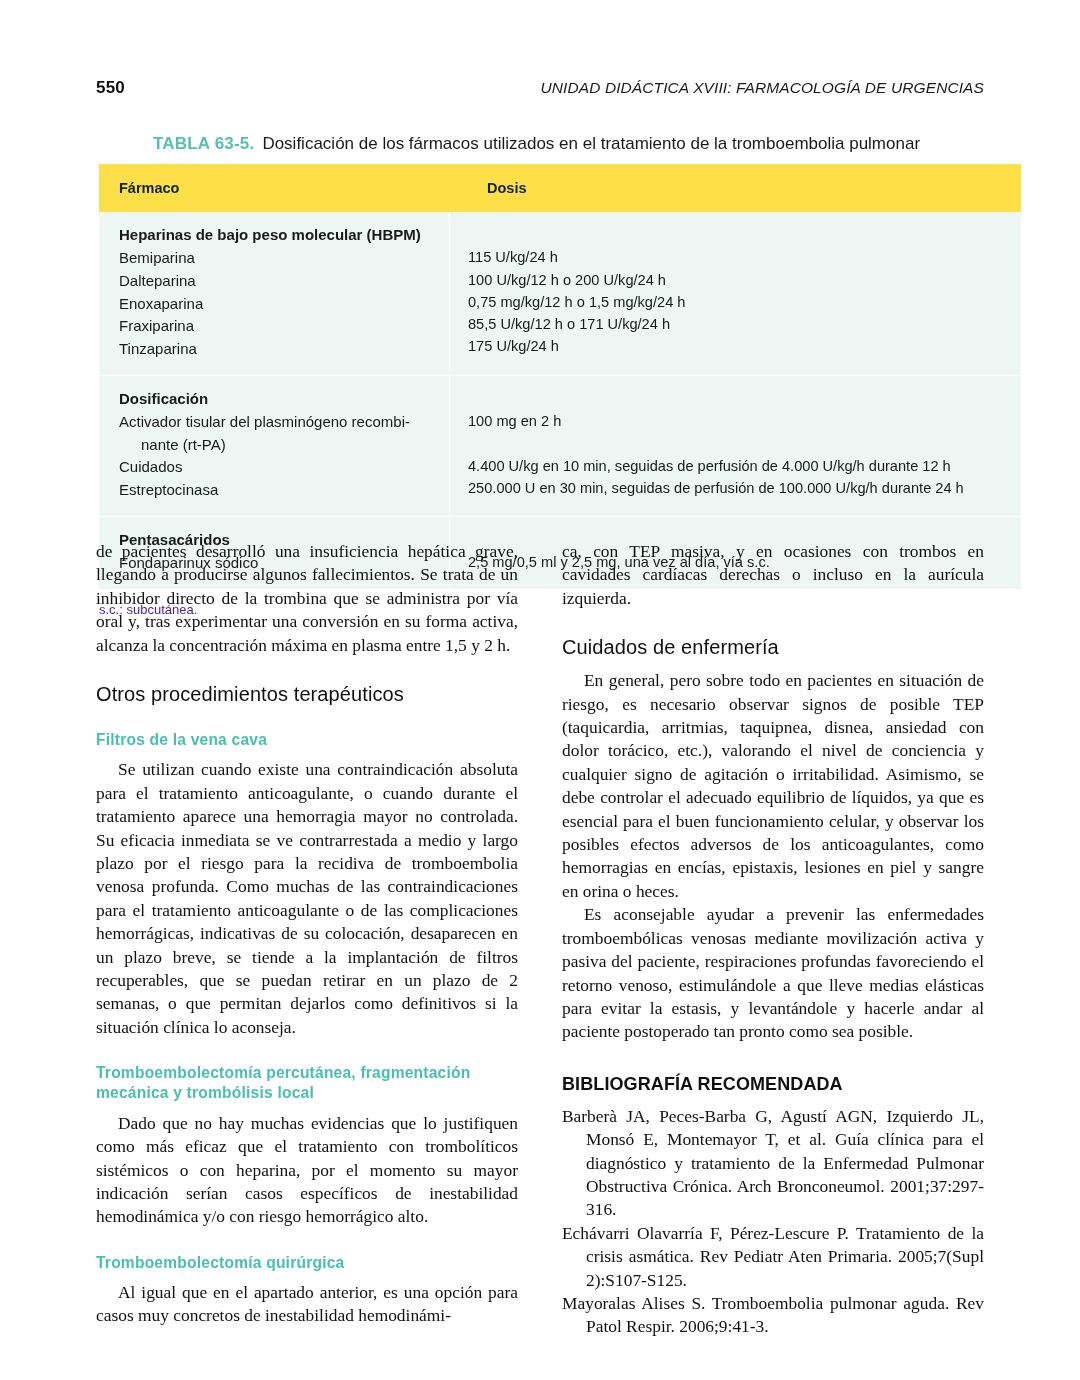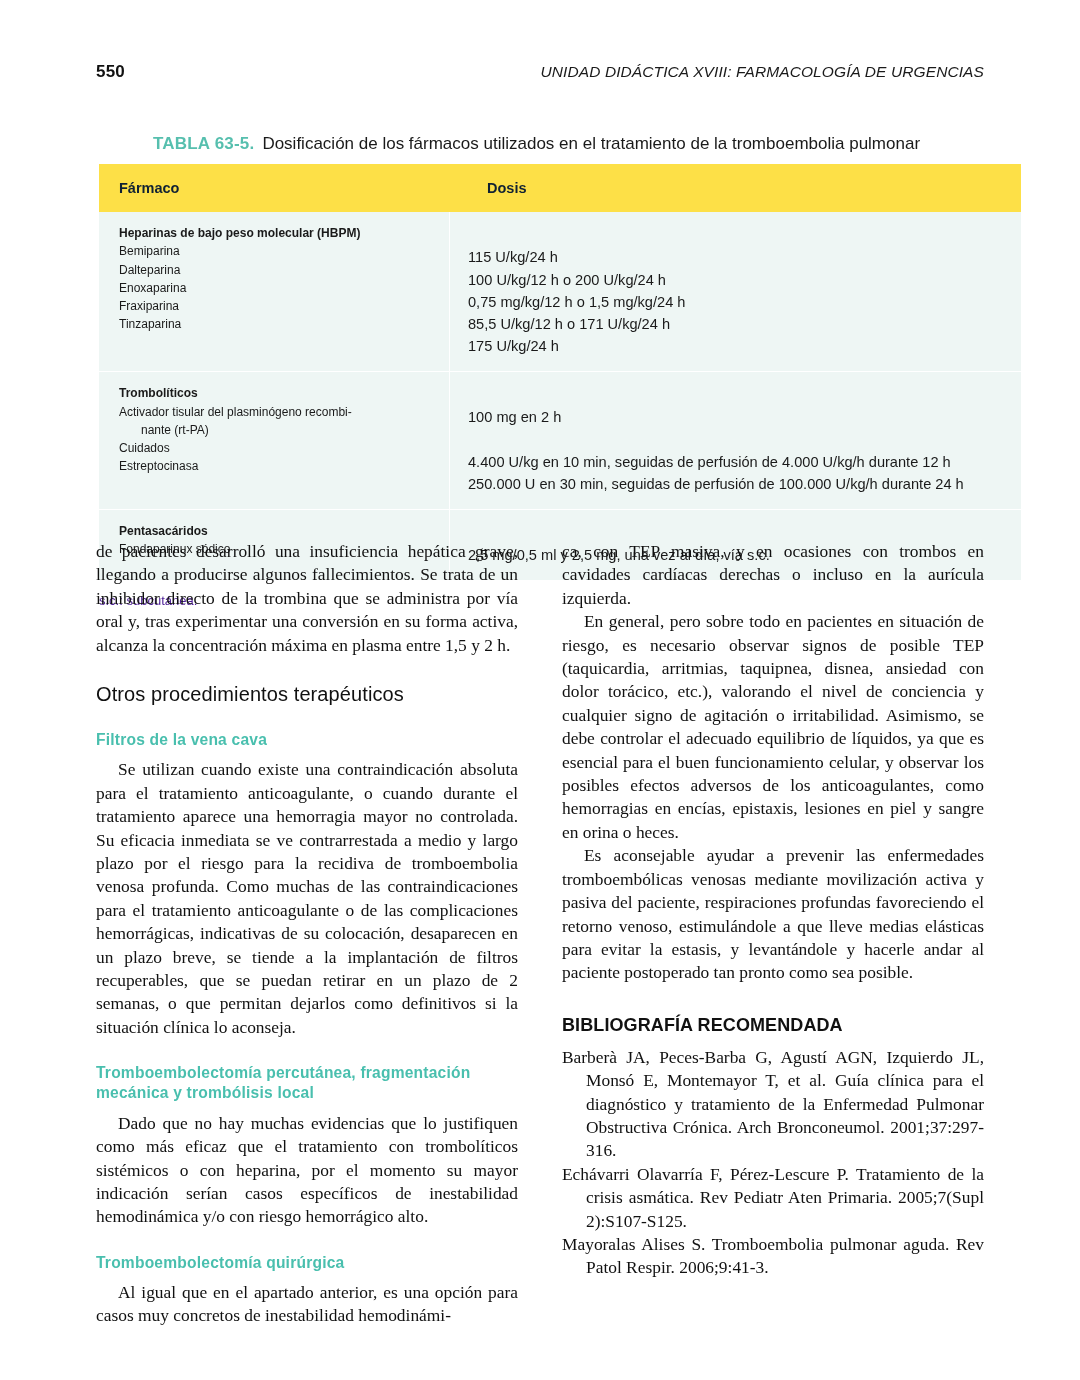--- a/index.html
+++ b/index.html
@@ -18,21 +18,21 @@
     position: relative;
     width: 1080px;
     height: 1380px;
     box-sizing: border-box;
     padding: 0;
   }
 
   
   .page-header {
     position: absolute;
-    top: 62px;
+    top: 78px;
     left: 96px;
     right: 96px;
     height: 26px;
     display: flex;
     align-items: baseline;
     justify-content: space-between;
   }
   .folio {
     font-size: 17px;
     font-weight: bold;
@@ -94,21 +94,21 @@
     vertical-align: top;
   }
   .sect {
     display: flex;
     border-bottom: 1.5px solid #ffffff;
   }
   .sect-drugs {
     width: 350px;
     box-sizing: border-box;
     padding: 12px 10px 14px 20px;
-    font-size: 12px;
+    font-size: 15px;
     line-height: 1.52;
   }
   .sect-doses {
     width: 534px;
     box-sizing: border-box;
     padding: 12px 10px 14px 18px;
     font-size: 14.6px;
     line-height: 1.52;
     border-left: 1.5px solid #ffffff;
   }
@@ -221,21 +221,21 @@
                 <div>115 U/kg/24 h</div>
                 <div>100 U/kg/12 h o 200 U/kg/24 h</div>
                 <div>0,75 mg/kg/12 h o 1,5 mg/kg/24 h</div>
                 <div>85,5 U/kg/12 h o 171 U/kg/24 h</div>
                 <div>175 U/kg/24 h</div>
               </div>
             </div>
 
             <div class="sect">
               <div class="sect-drugs">
-                <div class="sect-head">Trombolíticos</div>
+                <div class="sect-head">Dosificación</div>
                 <div>Activador tisular del plasminógeno recombi-</div>
                 <div class="indent-hang2">nante (rt-PA)</div>
                 <div>Cuidados</div>
                 <div>Estreptocinasa</div>
               </div>
               <div class="sect-doses">
                 <div class="spacer-line">.</div>
                 <div>100 mg en 2 h</div>
                 <div class="spacer-line">.</div>
                 <div>4.400 U/kg en 10 min, seguidas de perfusión de 4.000 U/kg/h durante 12 h</div>
@@ -275,20 +275,21 @@
       <h3>Tromboembolectomía percutánea, fragmentación mecánica y trombólisis local</h3>
       <p class="indent">Dado que no hay muchas evidencias que lo justifiquen como más eficaz que el tratamiento con trombolíticos sistémicos o con heparina, por el momento su mayor indicación serían casos específicos de inestabilidad hemodinámica y/o con riesgo hemorrágico alto.</p>
 
       <h3>Tromboembolectomía quirúrgica</h3>
       <p class="indent">Al igual que en el apartado anterior, es una opción para casos muy concretos de inestabilidad hemodinámi-</p>
     </div>
 
     <div class="col">
       <p>ca, con TEP masiva, y en ocasiones con trombos en cavidades cardíacas derechas o incluso en la aurícula izquierda.</p>
 
+      <h2>Cuidados de enfermería</h2>
       <p class="indent">En general, pero sobre todo en pacientes en situación de riesgo, es necesario observar signos de posible TEP (taquicardia, arritmias, taquipnea, disnea, ansiedad con dolor torácico, etc.), valorando el nivel de conciencia y cualquier signo de agitación o irritabilidad. Asimismo, se debe controlar el adecuado equilibrio de líquidos, ya que es esencial para el buen funcionamiento celular, y observar los posibles efectos adversos de los anticoagulantes, como hemorragias en encías, epistaxis, lesiones en piel y sangre en orina o heces.</p>
       <p class="indent">Es aconsejable ayudar a prevenir las enfermedades tromboembólicas venosas mediante movilización activa y pasiva del paciente, respiraciones profundas favoreciendo el retorno venoso, estimulándole a que lleve medias elásticas para evitar la estasis, y levantándole y hacerle andar al paciente postoperado tan pronto como sea posible.</p>
 
       <h2 class="biblio">BIBLIOGRAFÍA RECOMENDADA</h2>
       <p class="ref">Barberà JA, Peces-Barba G, Agustí AGN, Izquierdo JL, Monsó E, Montemayor T, et al. Guía clínica para el diagnóstico y tratamiento de la Enfermedad Pulmonar Obstructiva Crónica. Arch Bronconeumol. 2001;37:297-316.</p>
       <p class="ref">Echávarri Olavarría F, Pérez-Lescure P. Tratamiento de la crisis asmática. Rev Pediatr Aten Primaria. 2005;7(Supl 2):S107-S125.</p>
       <p class="ref">Mayoralas Alises S. Tromboembolia pulmonar aguda. Rev Patol Respir. 2006;9:41-3.</p>
     </div>
 
   </div>

